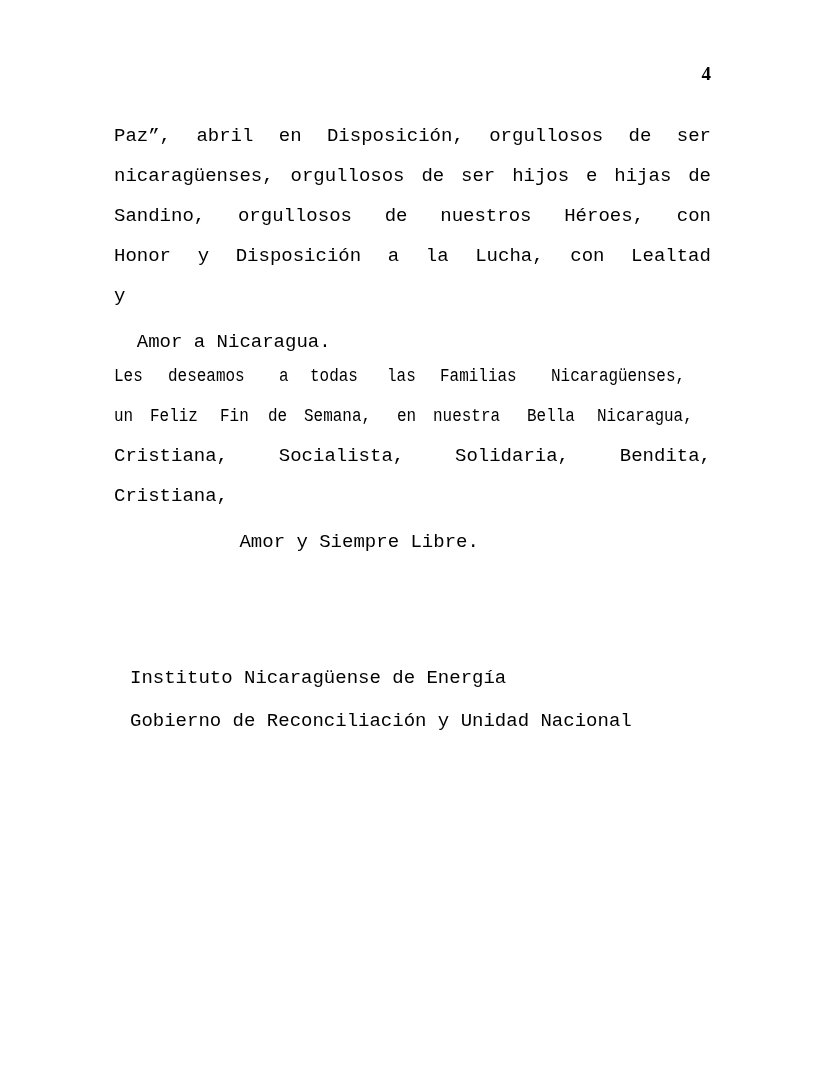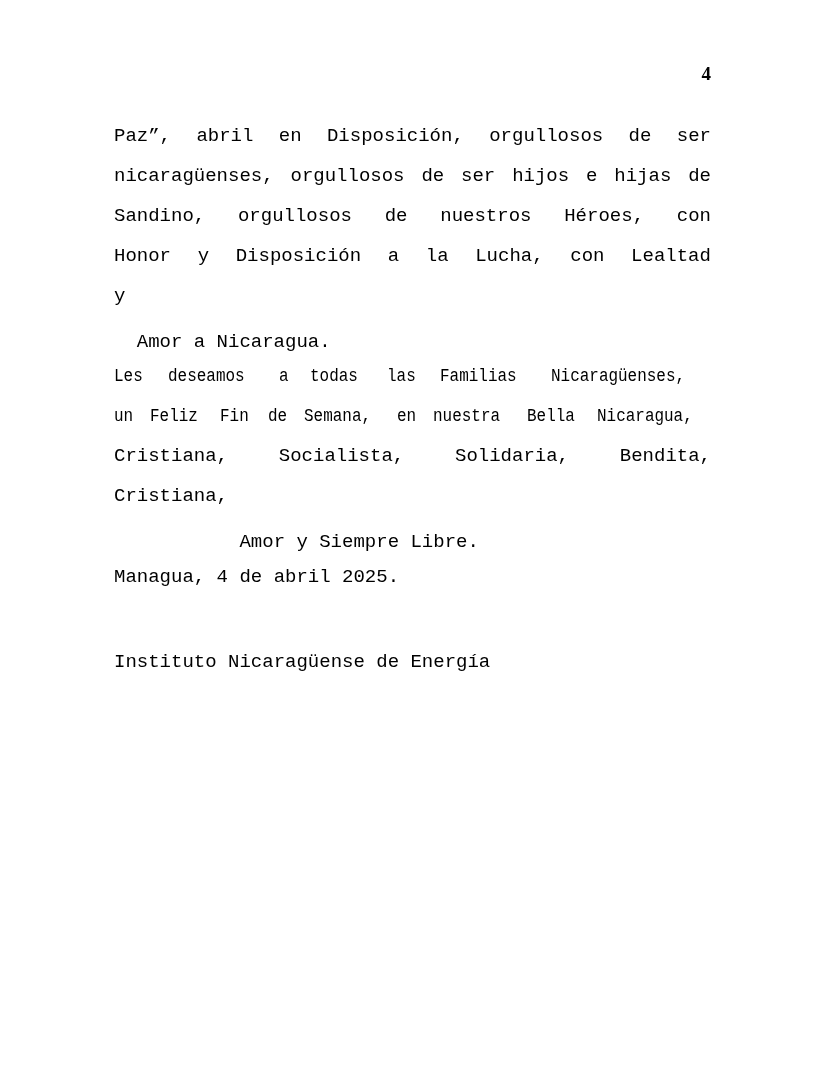--- a/index.html
+++ b/index.html
@@ -104,21 +104,21 @@
 
   .sig-block {
     position: absolute;
     left: 114px;
     top: 649px;
   }
   .sig-line {
     font-size: 19px;
     line-height: 27px;
     white-space: pre;
-    margin: 0;
+    margin: 16px;
   }
 </style>
 </head>
 <body>
 
 <div class="page">
 
   <div class="page-number">4</div>
 
   <div class="body-col">
@@ -200,21 +200,19 @@
         <span class="w">Cristiana,</span>
         <span class="w">Amor</span>
         <span class="w">y</span>
         <span class="w">Siempre</span>
         <span class="w">Libre.</span>
       </div>
     </div>
 
   </div>
 
-  <div class="date-block">
-    <p class="solo-line">Managua, 4 de abril 2025.</p>
-  </div>
 
   <div class="sig-block">
     <p class="sig-line">Instituto Nicaragüense de Energía</p>
+    <p class="sig-line">Gobierno de Reconciliación y Unidad Nacional</p>
   </div>
 
 </div>
 
 </body></html>

